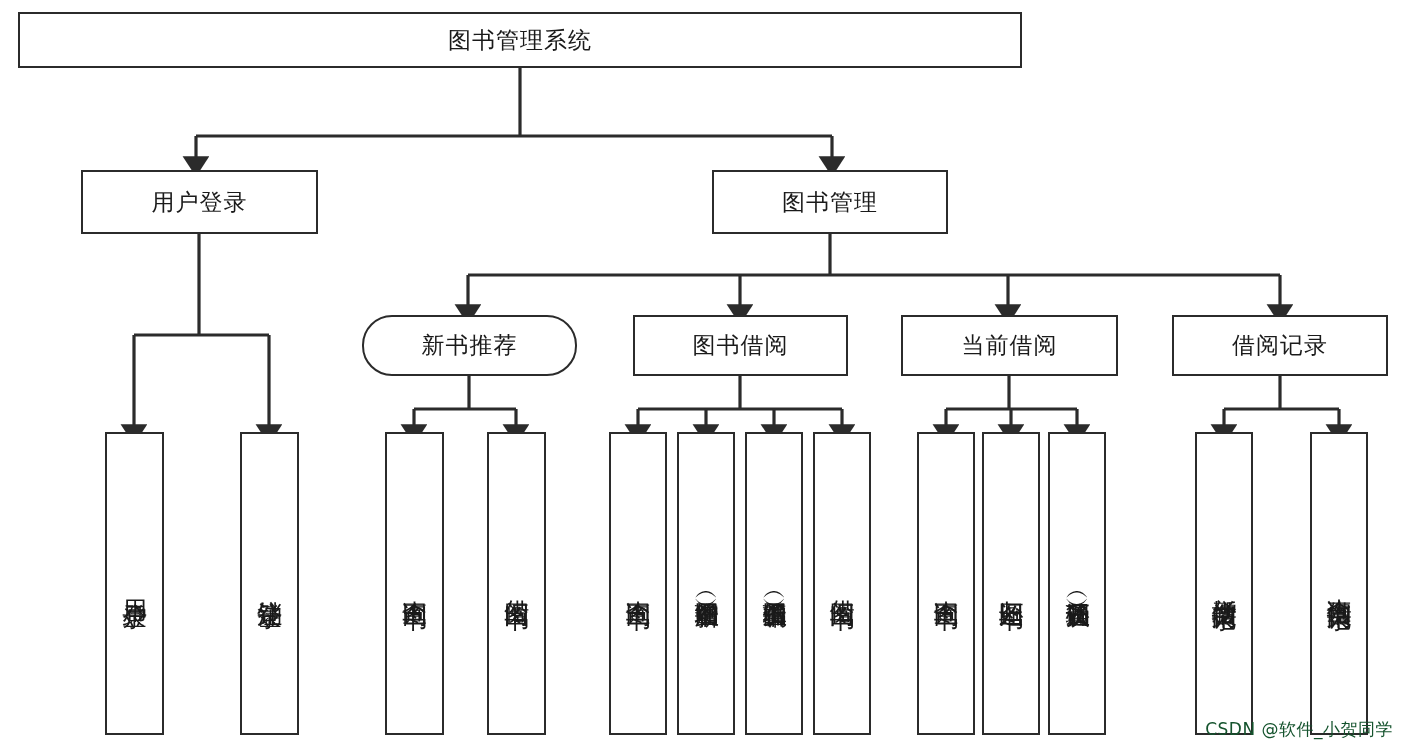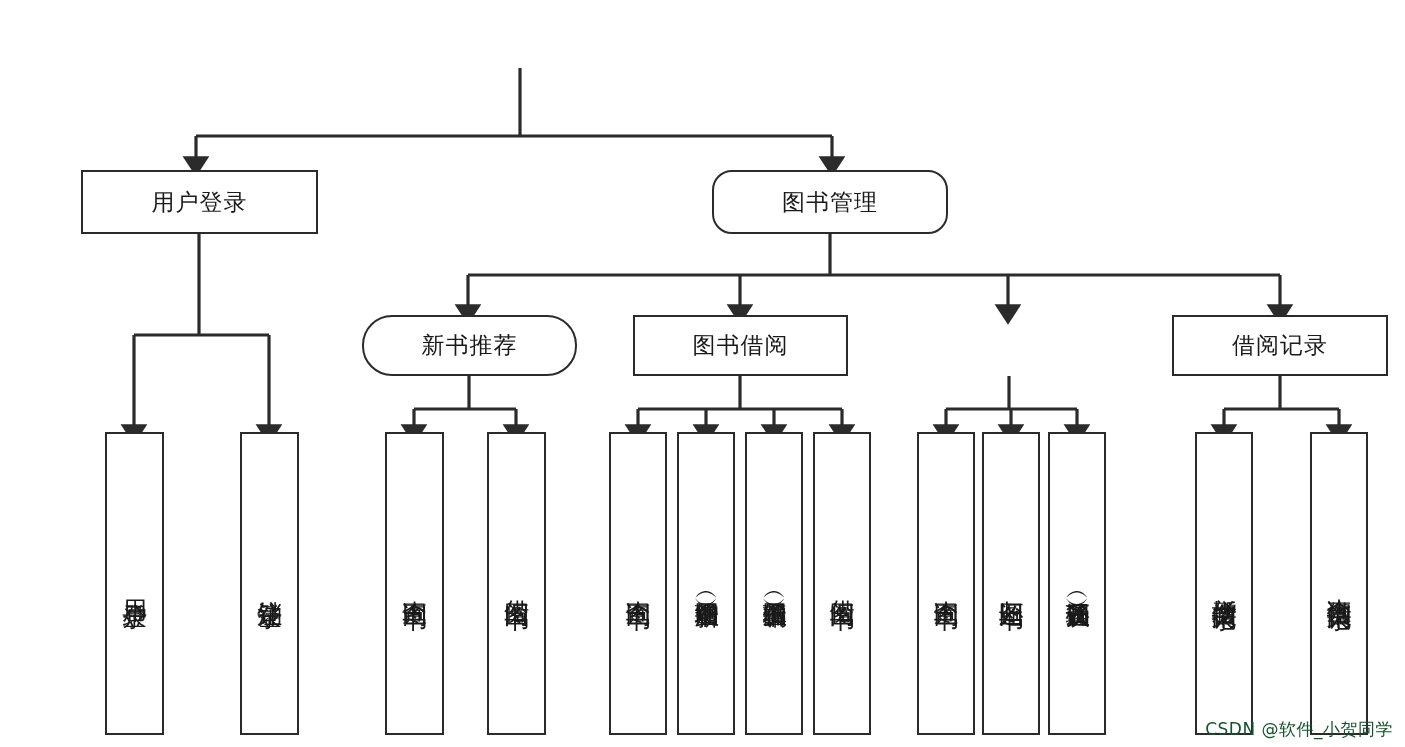--- a/index.html
+++ b/index.html
@@ -118,34 +118,40 @@
       <path d="M1011,409 L1011,428" marker-end="url(#arrow)"></path>
       <path d="M1077,409 L1077,428" marker-end="url(#arrow)"></path>
 
       <path d="M1280,376 L1280,409"></path>
       <path d="M1224,409 L1339,409"></path>
       <path d="M1224,409 L1224,428" marker-end="url(#arrow)"></path>
       <path d="M1339,409 L1339,428" marker-end="url(#arrow)"></path>
     </g>
   </svg>
 
+  <div class="node h" style="left:18px; top:12px; width:1004px; height:56px;">
+    <span>图书管理系统</span>
+  </div>
 
   <div class="node h" style="left:81px; top:170px; width:237px; height:64px;">
     <span>用户登录</span>
   </div>
-  <div class="node h" style="left:712px; top:170px; width:236px; height:64px;border-radius:20px;">
+  <div class="node h" style="left:712px; top:170px; width:236px; height:64px;">
     <span>图书管理</span>
   </div>
 
   <div class="node h" style="left:362px; top:315px; width:215px; height:61px;border-radius:30px;">
     <span>新书推荐</span>
   </div>
   <div class="node h" style="left:633px; top:315px; width:215px; height:61px;text-align:center;">
     <span>图书借阅</span>
   </div>
+  <div class="node h" style="left:901px; top:315px; width:217px; height:61px;">
+    <span>当前借阅</span>
+  </div>
   <div class="node h" style="left:1172px; top:315px; width:216px; height:61px;align-items:center;">
     <span>借阅记录</span>
   </div>
 
   <div class="node leaf" style="left:105px; top:432px; width:59px; height:303px;">
     <span class="vtext">用户登录</span>
   </div>
   <div class="node leaf" style="left:240px; top:432px; width:59px; height:303px;">
     <span class="vtext">注销登录</span>
   </div>

